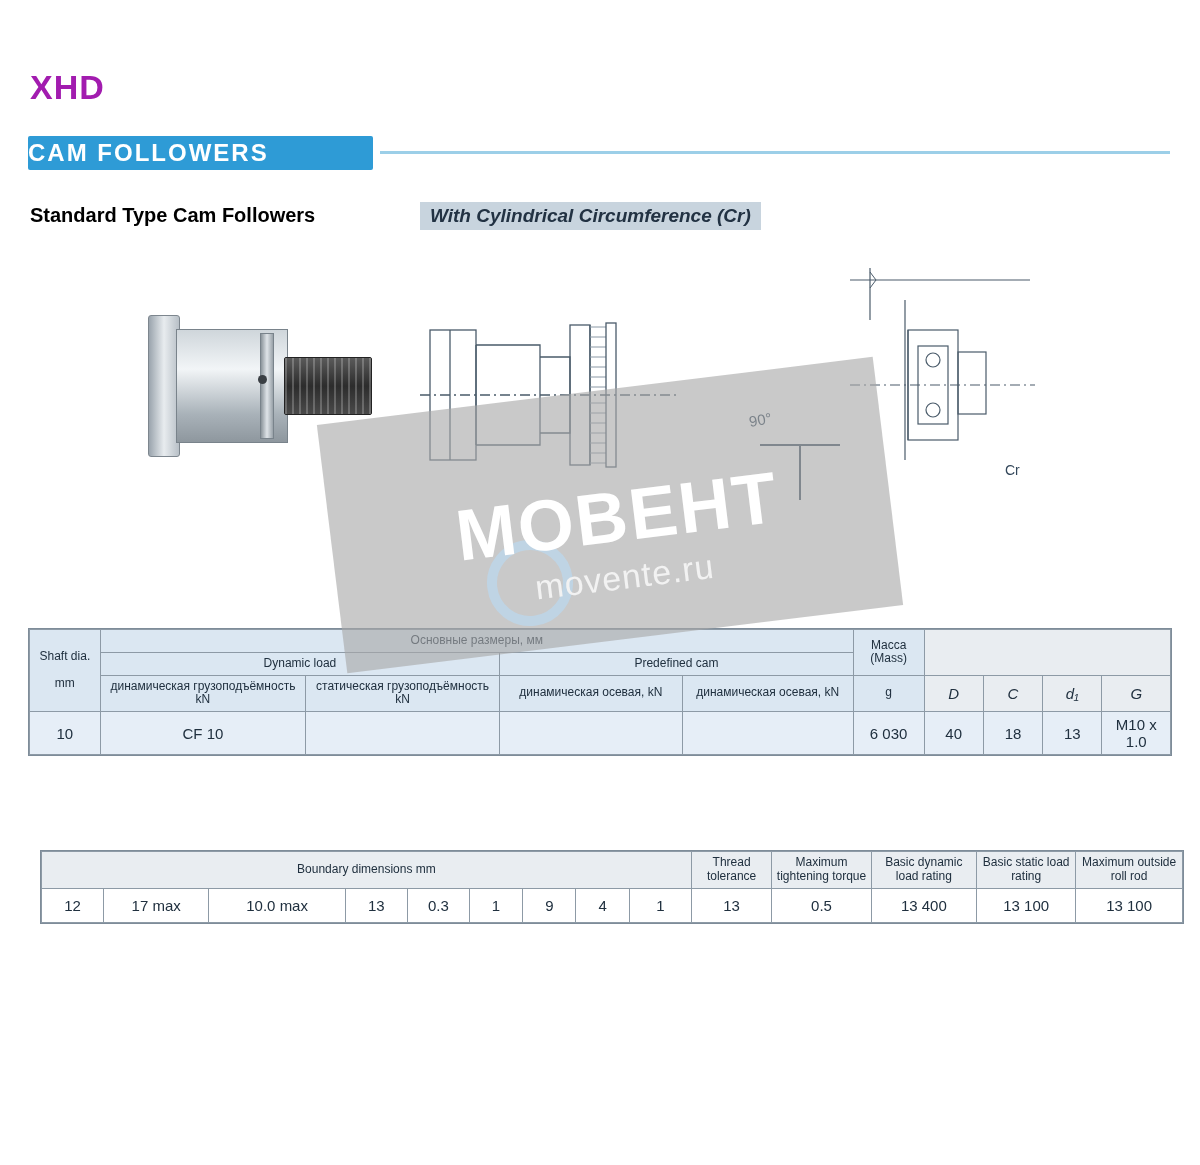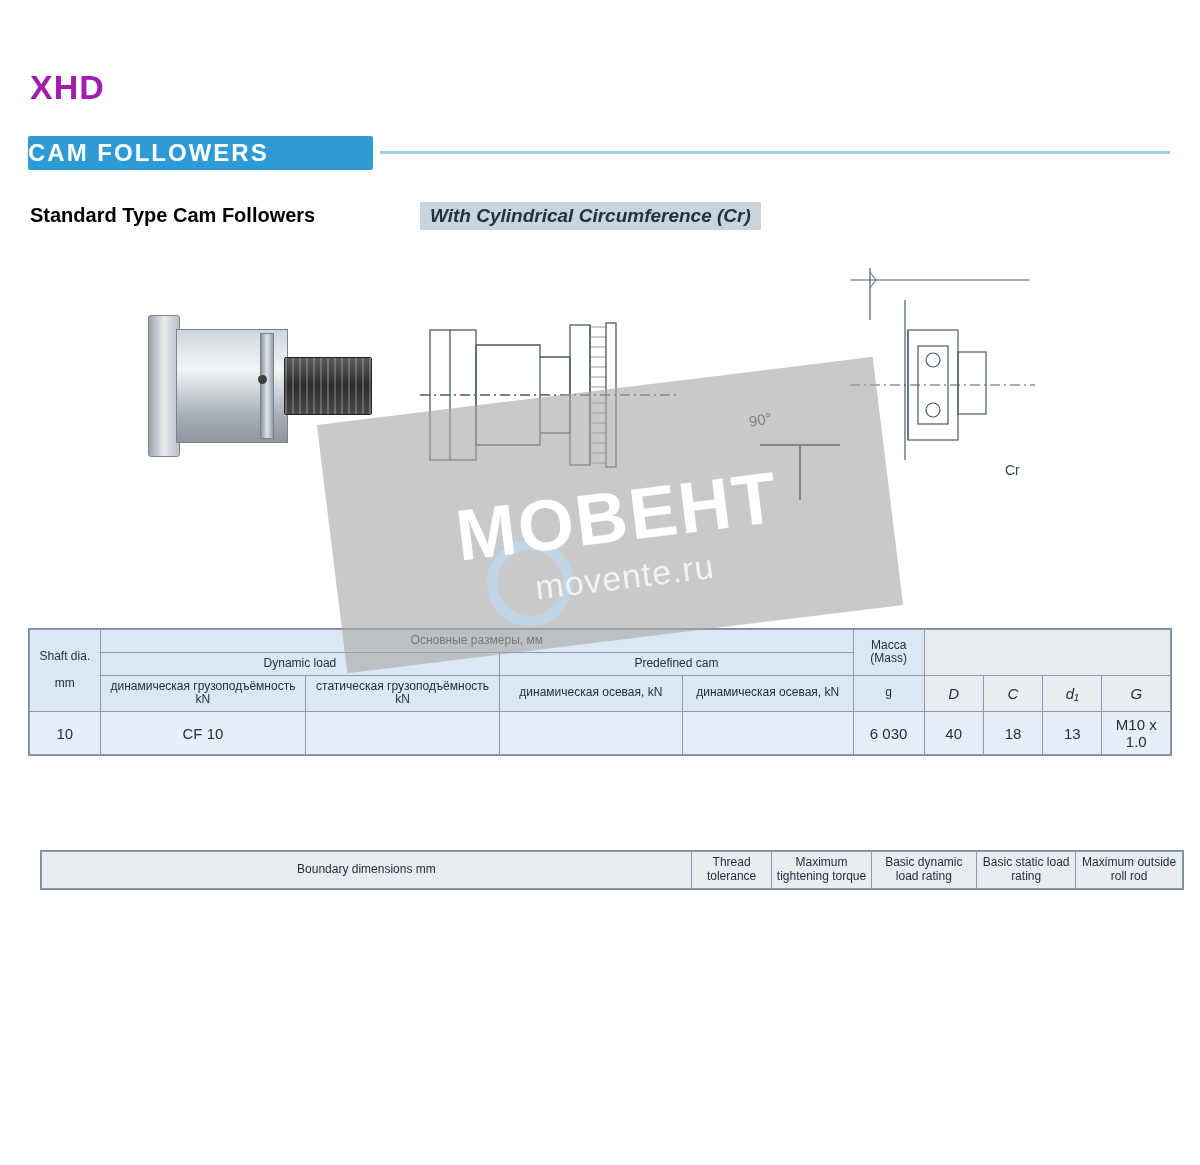--- a/index.html
+++ b/index.html
@@ -365,20 +365,36 @@
 tightening
 torque</td>
       <td class="hdr-grey small">Basic dynamic
 load rating</td>
       <td class="hdr-grey small">Basic static
 load rating</td>
       <td class="hdr-grey small">Maximum
 outside
 roll rod</td>
     </tr>
+    <tr class="row-val2">
+      <td>12</td>
+      <td>17   max</td>
+      <td>10.0   max</td>
+      <td>13</td>
+      <td>0.3</td>
+      <td>1</td>
+      <td>9</td>
+      <td>4</td>
+      <td>1</td>
+      <td>13</td>
+      <td>0.5</td>
+      <td>13 400</td>
+      <td>13 100</td>
+      <td>13 100</td>
+    </tr>
   </tbody>
     </table>
 </div>
 
 <div class="wm"></div>
 <div class="wm-ring"></div>
 <div class="wm-txt">
   <div class="wm-main">МОВЕНТ</div>
   <div class="wm-sub">movente.ru</div>
 </div>

